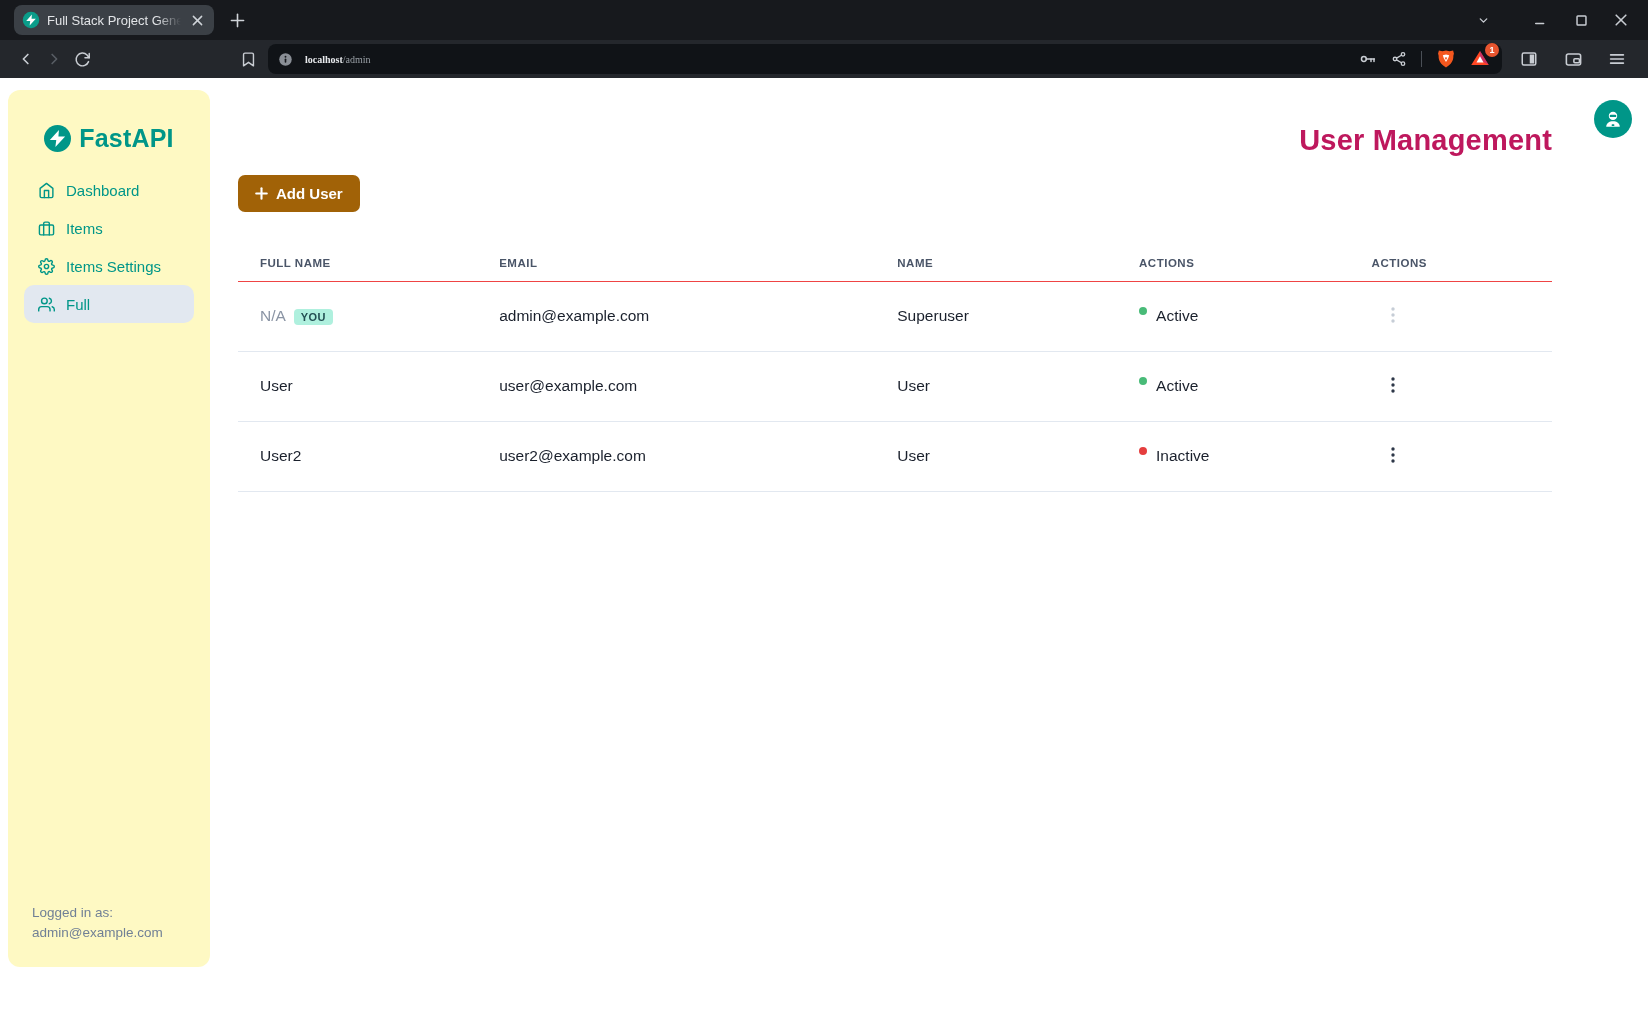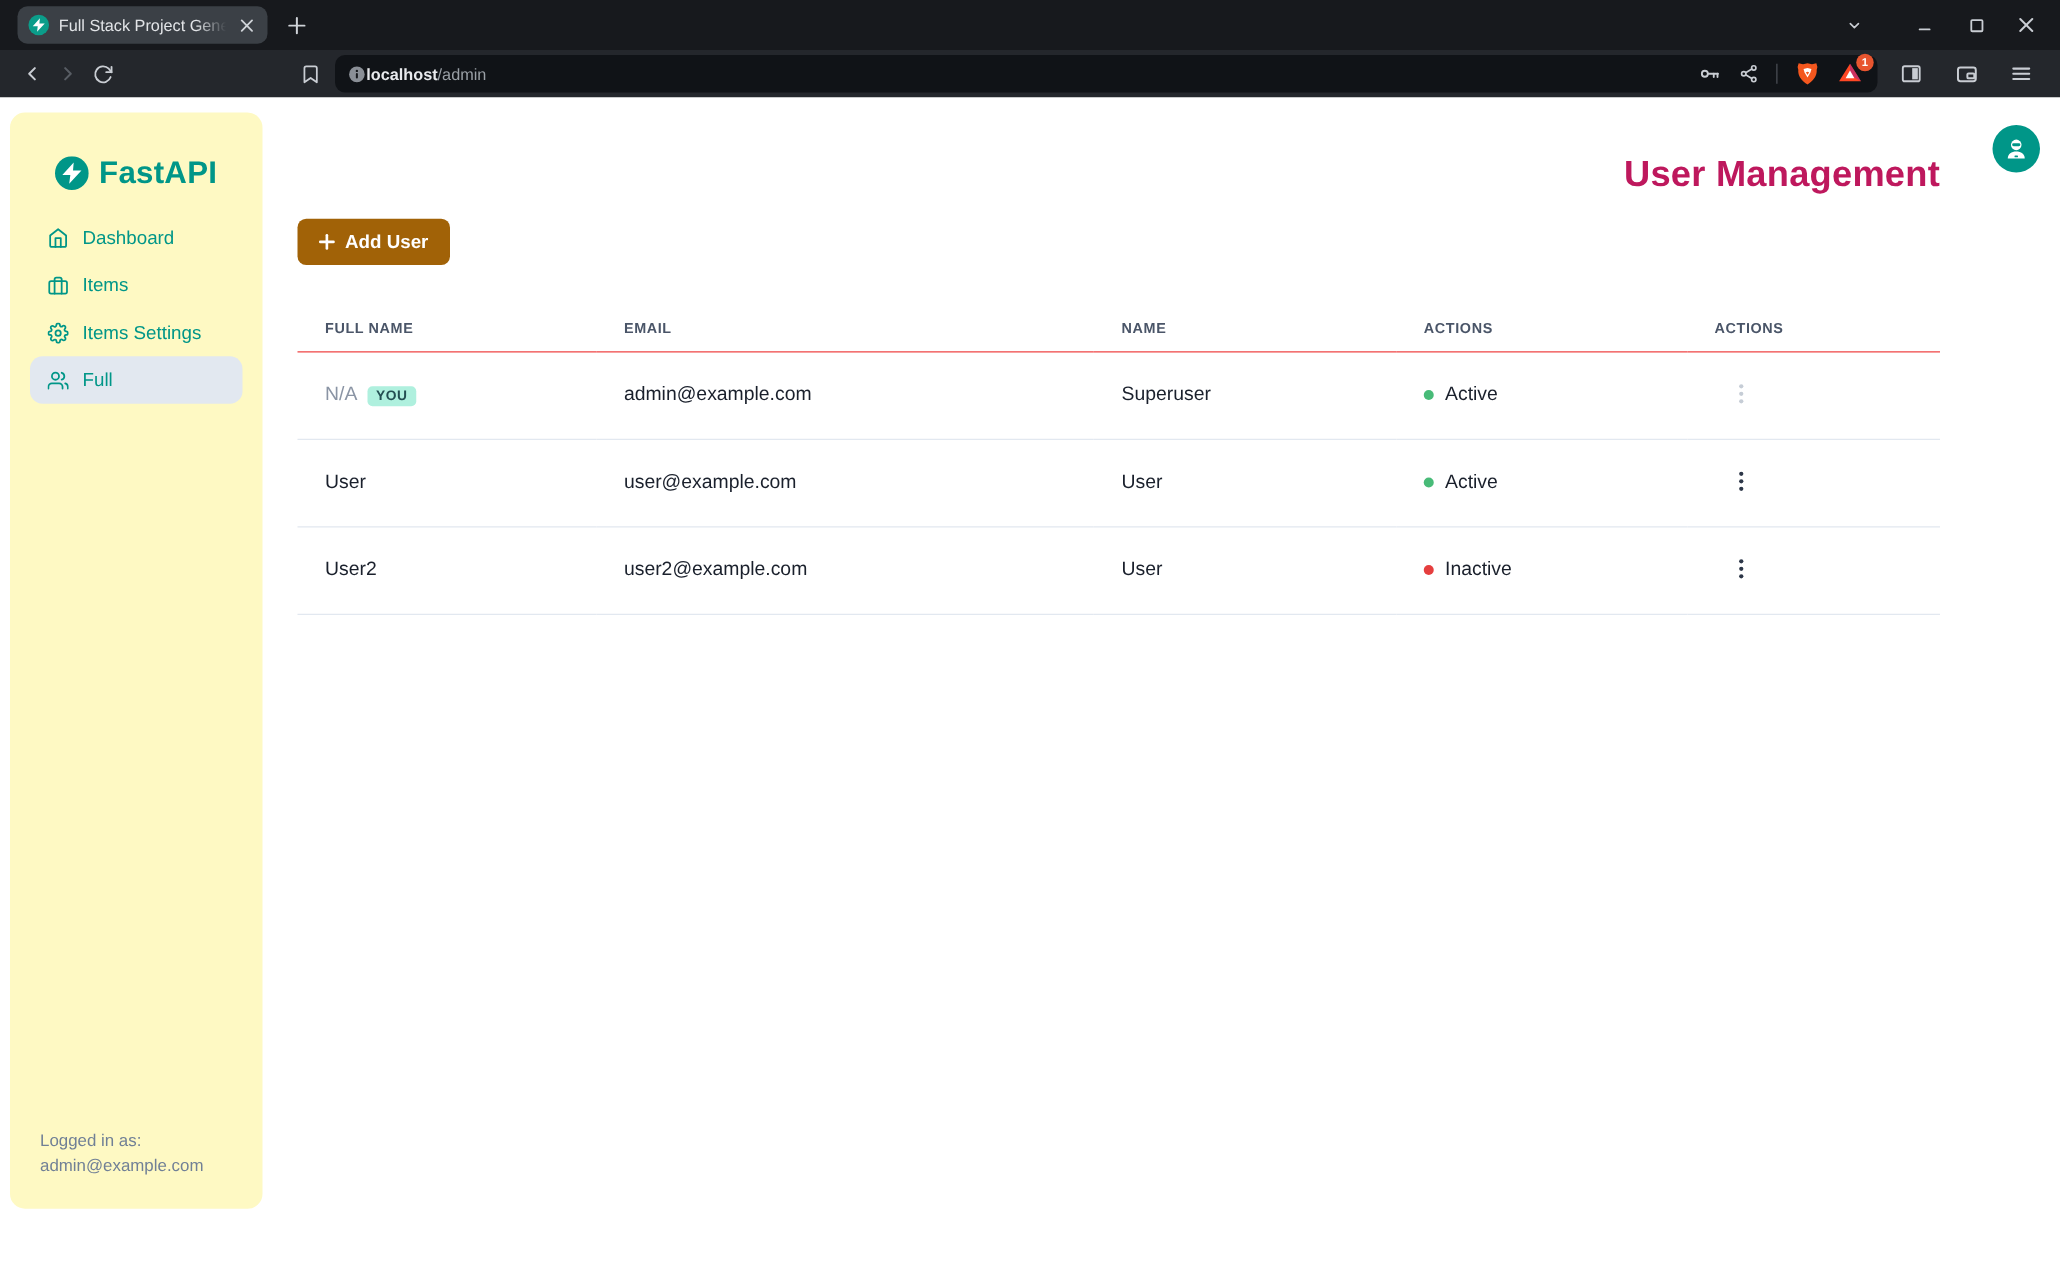--- a/index.html
+++ b/index.html
@@ -19,21 +19,21 @@
   .win-controls .icon-btn { width:26px; height:26px; }
   .win-controls .chev { margin-right:18px; }
 
   
   .toolbar { height:38px; background:#24272C; display:flex; align-items:center; padding:0 12px; }
   .nav-btn { width:28px; height:28px; border-radius:6px; }
   .nav-btn.disabled { color:#585D64; }
   .bookmark-btn { width:28px; height:28px; margin-left:138px; }
   .urlbar { flex:1; height:30px; background:#101317; border-radius:8px; margin:0 10px 0 6px;
             display:flex; align-items:center; padding:0 10px; }
-  .url-text { font-size:13px; margin-left:0; flex:1; }
+  .url-text { font-size:10px; margin-left:12px; flex:1;font-family:Liberation Serif, serif; }
   .url-host { color:#E8EAED; font-weight:bold; }
   .url-path { color:#9AA0A6; }
   .url-icons { display:flex; align-items:center; gap:14px; }
   .url-sep { width:1px; height:16px; background:#4A4F56; }
   .bat-wrap { position:relative; width:22px; height:22px; }
   .bat-badge { position:absolute; top:-5px; right:-7px; min-width:14px; height:14px; border-radius:7px;
                background:#E8552F; color:#fff; font-size:9px; font-weight:bold; display:flex;
                align-items:center; justify-content:center; padding:0 3px; }
   .chrome-right { display:flex; align-items:center; gap:18px; padding:0 6px 0 4px; }
   .chrome-right .icon-btn { width:26px; height:26px; }
@@ -60,21 +60,21 @@
 
   table.users { margin-top:33px; width:100%; border-collapse:collapse; table-layout:fixed; }
   col.c1{width:18.2%} col.c2{width:30.3%} col.c3{width:18.4%} col.c4{width:17.7%} col.c5{width:15.4%}
   thead th { height:36px; text-align:left; vertical-align:middle; padding-left:22px; font-size:11.5px;
              font-weight:bold; letter-spacing:0.5px; color:#4A5568; border-bottom:1px solid #ef4444; }
   tbody td { height:70px; vertical-align:middle; padding-left:22px; font-size:15.5px; color:#1A202C;
              border-bottom:1px solid #E2E8F0; }
   .muted { color:#8A94A4; }
   .you-badge { display:inline-block; margin-left:8px; padding:2px 7px; border-radius:4px;
                background:#AFF0DE; color:#234E52; font-size:11px; font-weight:bold; letter-spacing:0.4px; }
-  .status-cell { display:flex; align-items:center; gap:9px; }
+  .status-cell { display:flex; align-items:flex-start; gap:9px; }
   .dot { width:8px; height:8px; border-radius:50%; background:#48BB78; flex:0 0 auto; }
   .kebab { background:none; border:none; cursor:pointer; color:#2D3748; padding:4px 8px; margin-left:6px; }
   .kebab.disabled { color:#C6CDD6; cursor:default; }
 
   .fab { position:absolute; top:22px; right:16px; width:38px; height:38px; border-radius:50%;
          background:#009688; border:none; display:flex; align-items:center; justify-content:center; cursor:pointer; }
 </style>
 </head>
 <body>
 

